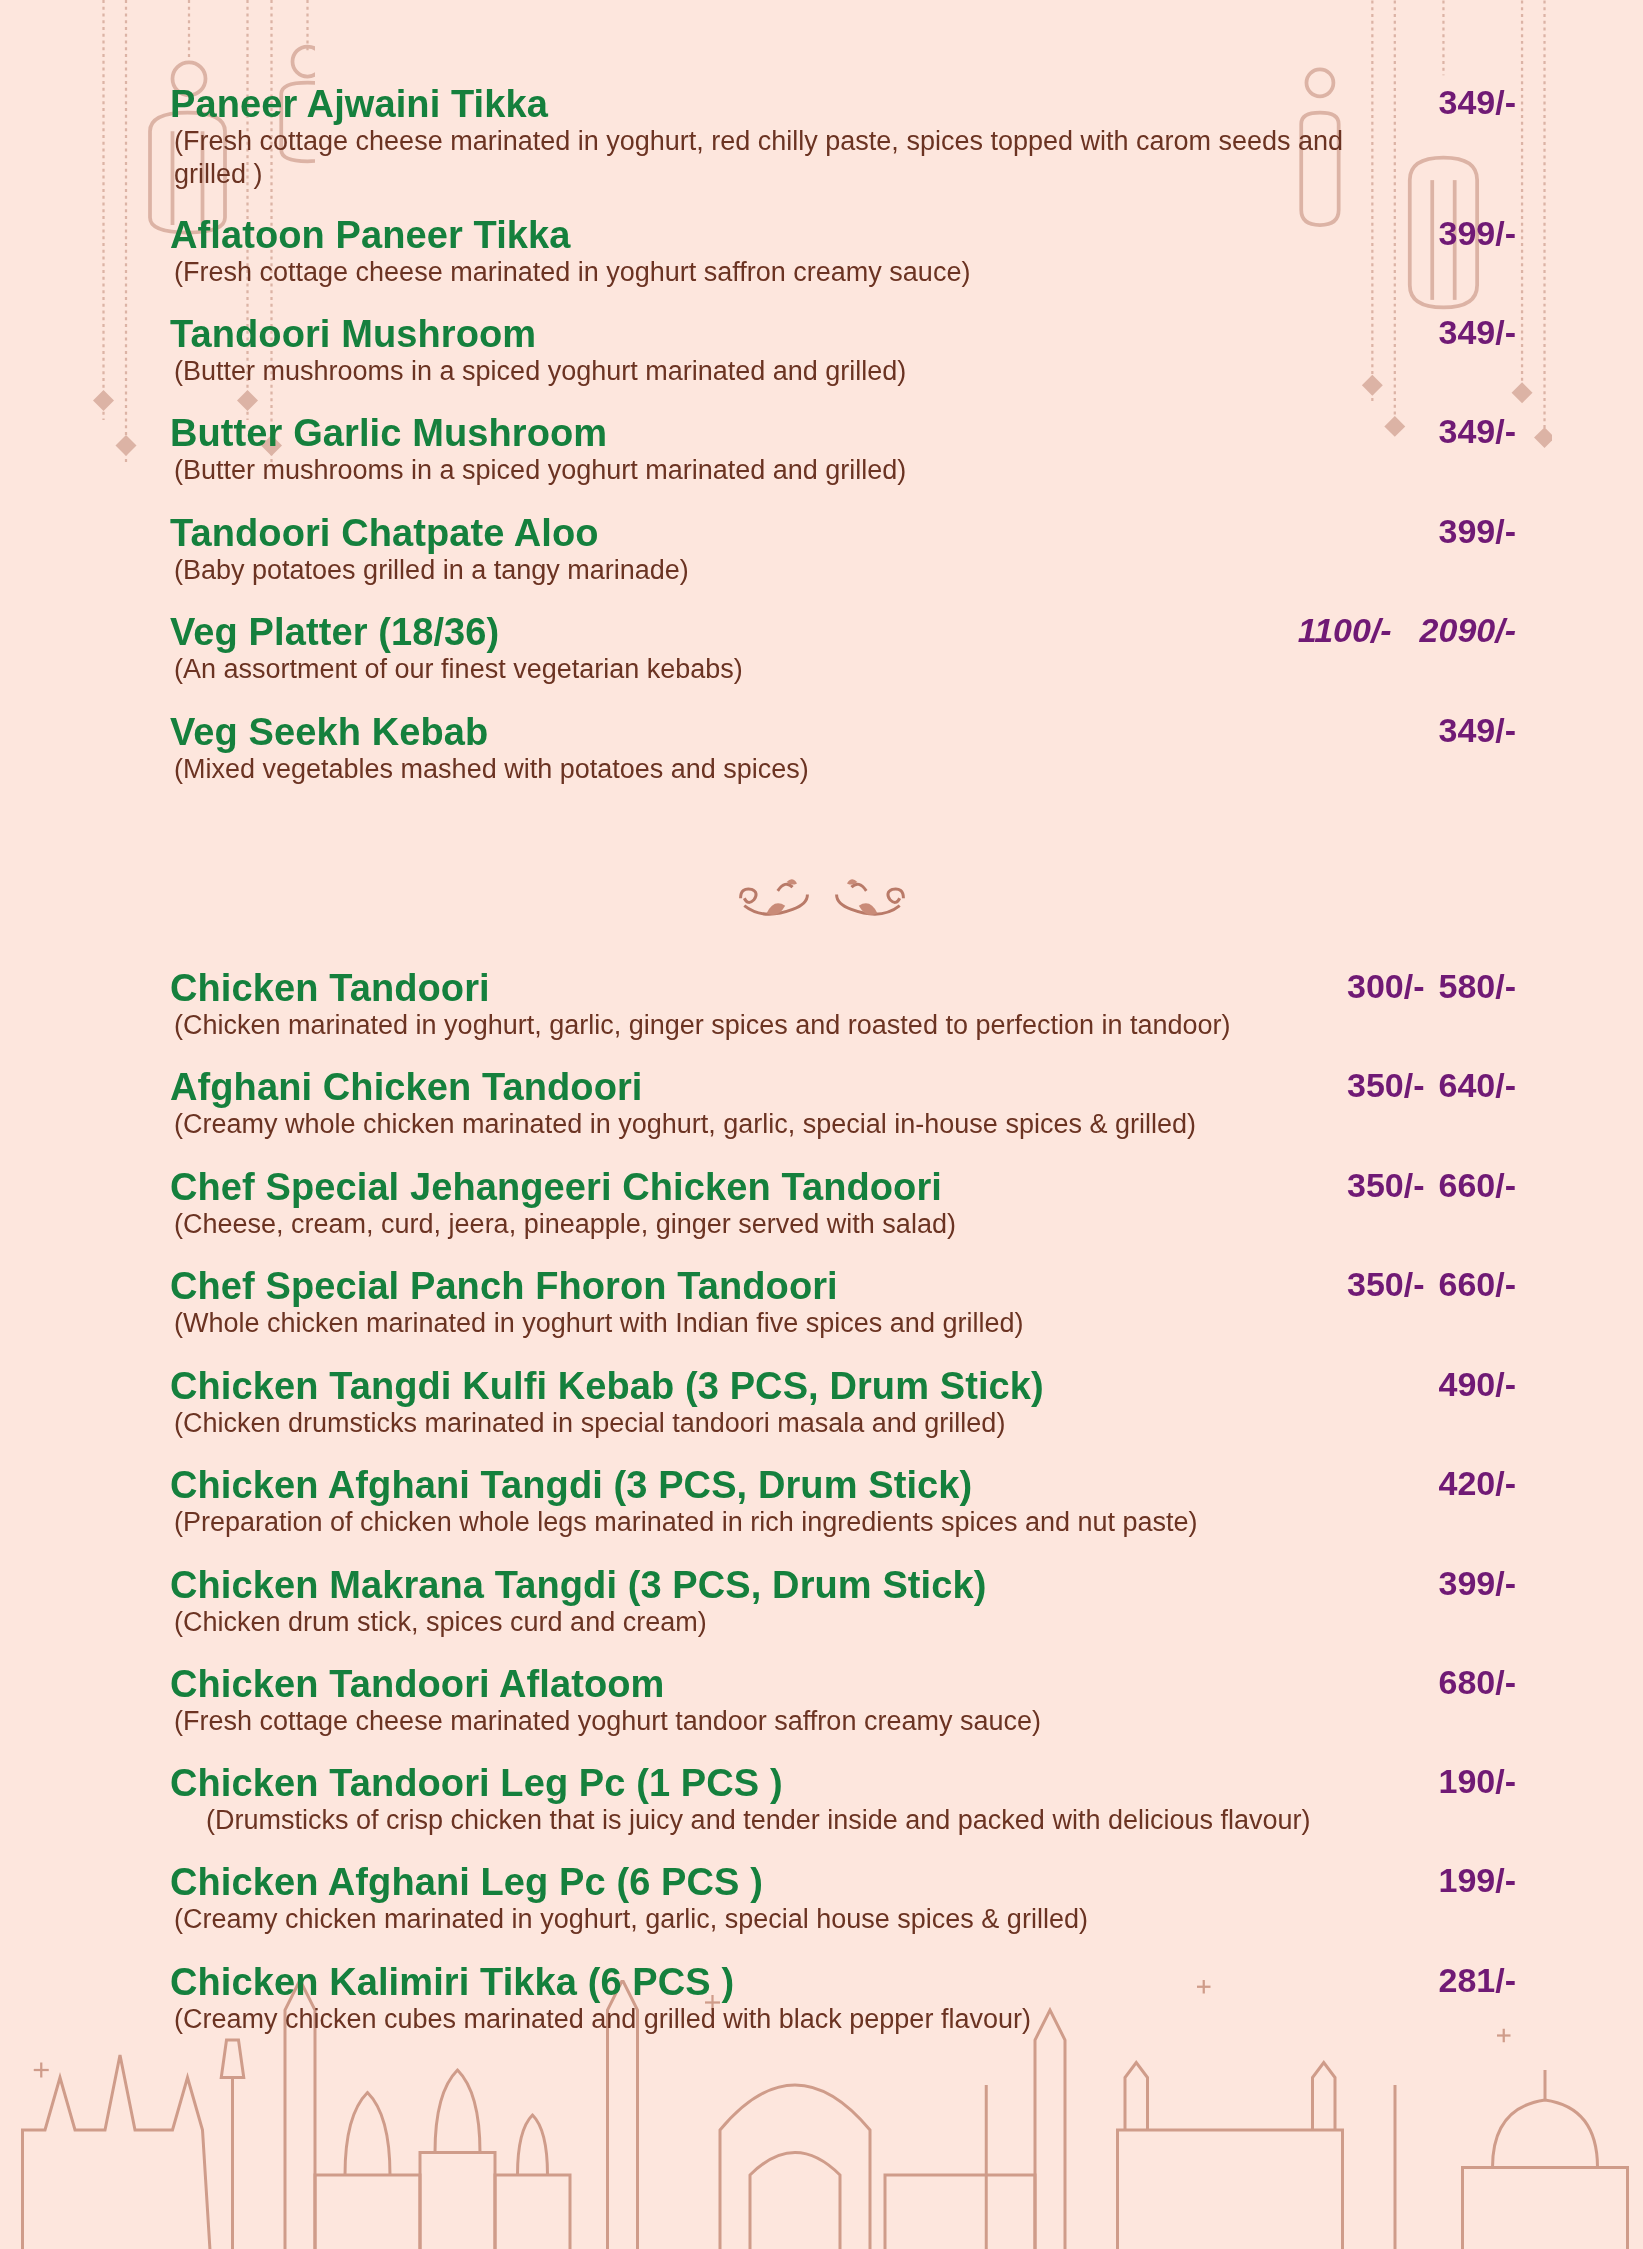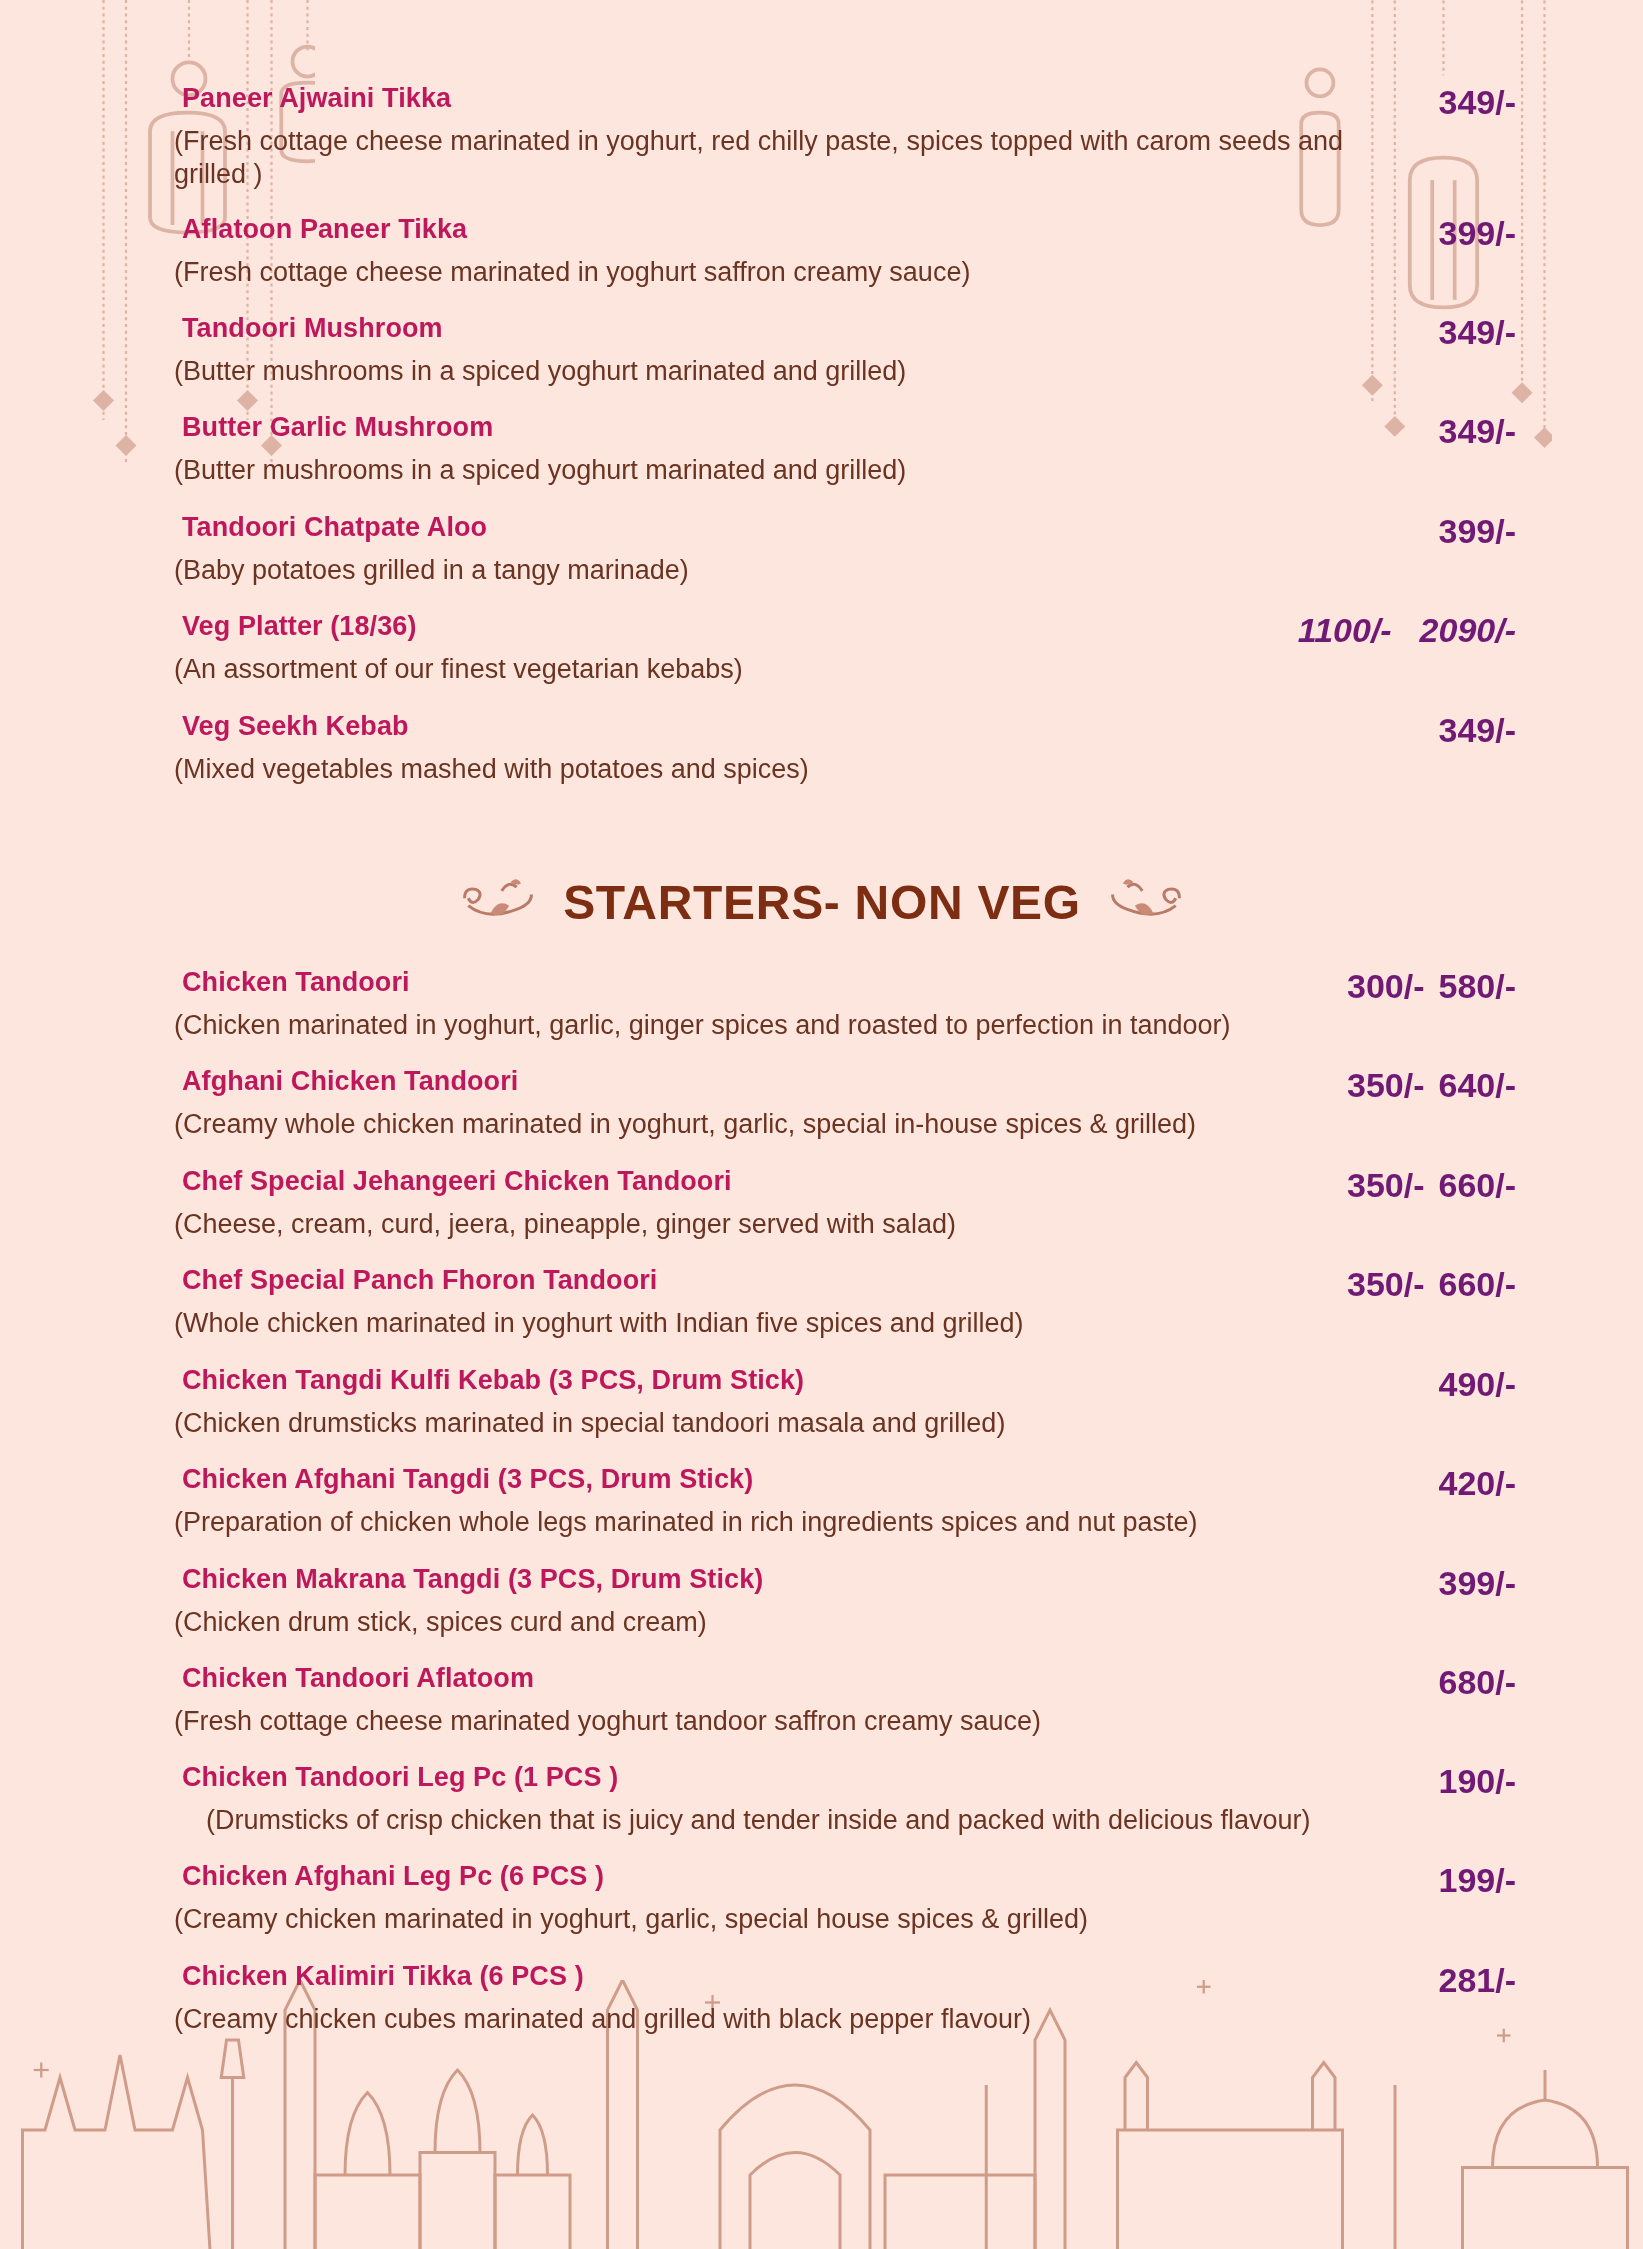--- a/index.html
+++ b/index.html
@@ -6,22 +6,22 @@
   body {
     width:1644px; height:2250px; position:relative; overflow:hidden;
     background:#fde6dd;
     font-family:"Liberation Sans", "DejaVu Sans", sans-serif;
     color:#7a2e14;
   }
   .deco { position:absolute; pointer-events:none; }
   .menu { position:absolute; left:166px; top:75px; width:1350px; }
   .item { position:absolute; left:0; width:1350px; }
   .item .name {
-    position:absolute; left:16px; top:0;
-    font-weight:bold; font-size:27px; letter-spacing:0.1px; color:#be185d;
+    position:absolute; left:4px; top:0;
+    font-weight:bold; font-size:38px; letter-spacing:0.1px; color:#15803d;
     white-space:nowrap;
   }
   .item .price {
     position:absolute; right:0; top:0;
     font-weight:bold; font-size:34px; color:#701a75; white-space:nowrap;
     word-spacing:4.5px;
   }
   .item .desc {
     position:absolute; left:8px; top:42px; width:1185px;
     font-size:27px; line-height:33px; color:#6b3322; white-space:normal;
@@ -225,21 +225,20 @@
 <h2 class="section-title">
   <svg class="flourish" viewBox="0 0 110 70">
     <g fill="none" stroke="#b97a68" stroke-width="4">
       <path d="M10 30 Q10 15 25 18 Q35 22 28 32 Q20 40 15 30"></path>
       <path d="M15 40 Q40 60 80 45 Q100 38 100 25"></path>
       <path d="M60 20 Q70 5 80 15"></path>
     </g>
     <path d="M45 50 Q55 30 70 40 Q60 58 45 50 Z" fill="#c98b78"></path>
     <path d="M72 8 Q80 0 86 10 Q78 14 72 8 Z" fill="#c98b78"></path>
   </svg>
-  <span class="label">STARTERS- NON VEG</span>
   <svg class="flourish" viewBox="0 0 110 70" style="transform:scaleX(-1);">
     <g fill="none" stroke="#b97a68" stroke-width="4">
       <path d="M10 30 Q10 15 25 18 Q35 22 28 32 Q20 40 15 30"></path>
       <path d="M15 40 Q40 60 80 45 Q100 38 100 25"></path>
       <path d="M60 20 Q70 5 80 15"></path>
     </g>
     <path d="M45 50 Q55 30 70 40 Q60 58 45 50 Z" fill="#c98b78"></path>
     <path d="M72 8 Q80 0 86 10 Q78 14 72 8 Z" fill="#c98b78"></path>
   </svg>
 </h2>

